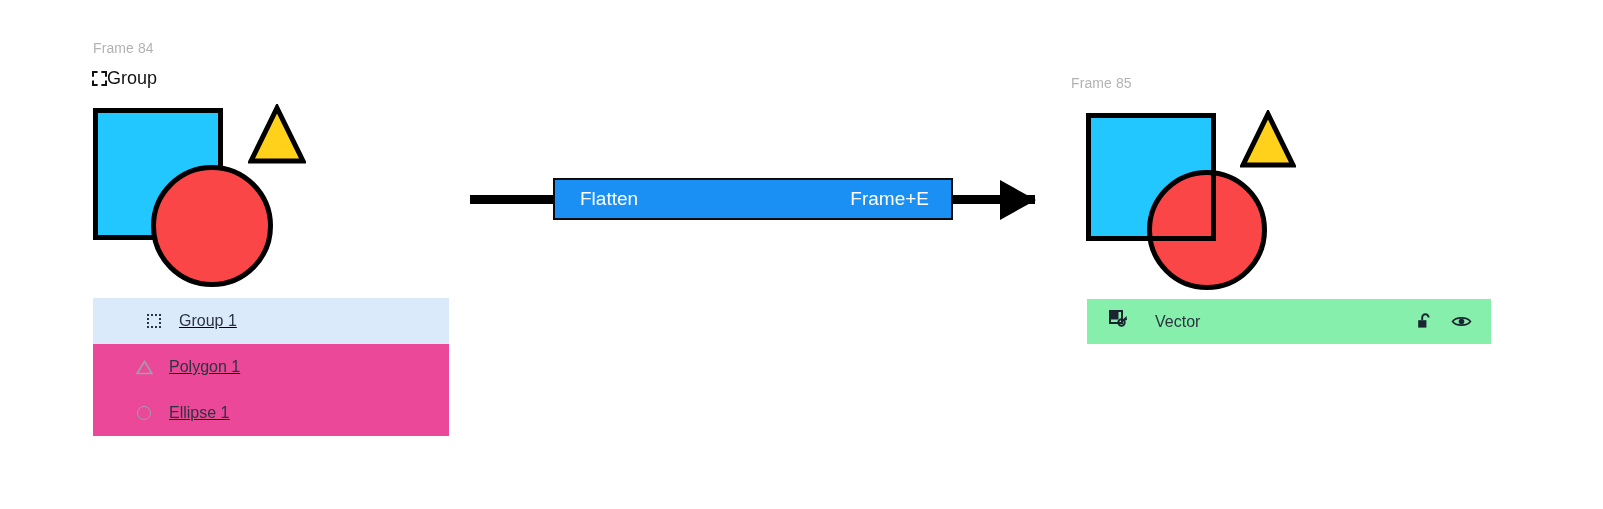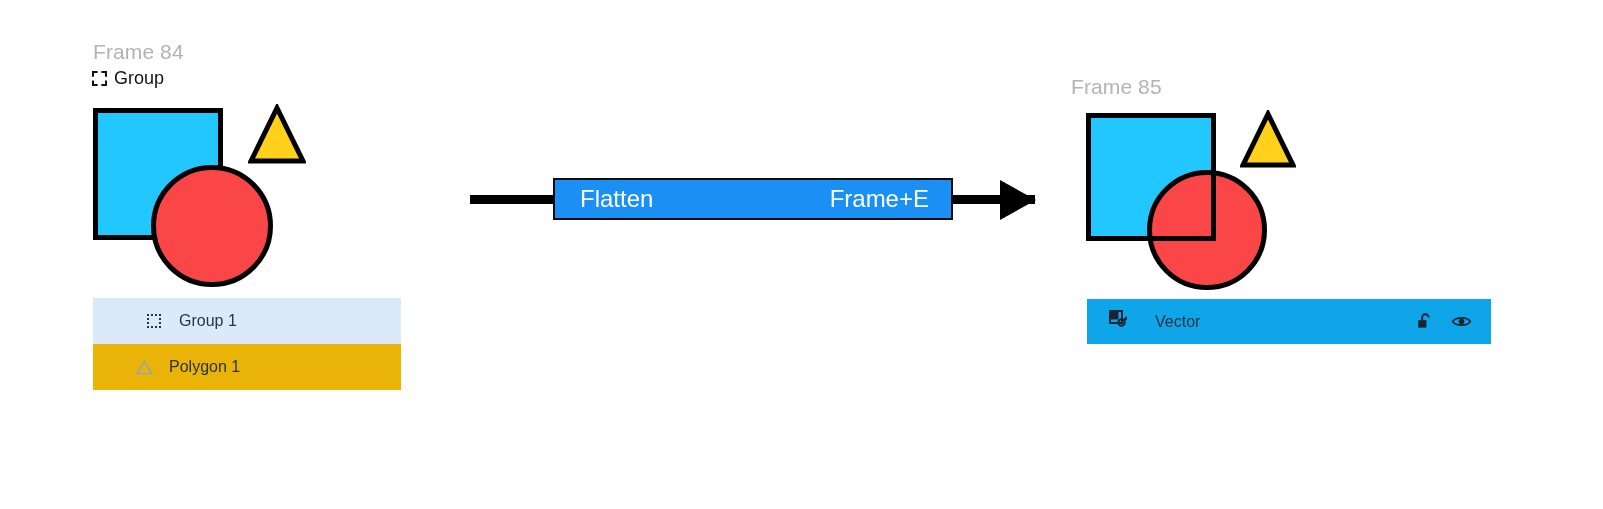--- a/index.html
+++ b/index.html
@@ -17,36 +17,36 @@
   }
 
   .canvas {
     position: absolute;
     inset: 0;
   }
 
   
   .frame-label {
     position: absolute;
-    font-size: 21px;
+    font-size: 14px;
     color: #b3b3b3;
     letter-spacing: 0.1px;
     white-space: nowrap;
   }
   #frame-84-label { left: 93px;   top: 40px; }
   #frame-85-label { left: 1071px; top: 75px; }
 
   
   .group-chip {
     position: absolute;
     left: 92px;
     top: 68px;
     display: flex;
     align-items: center;
-    gap: 7px;
+    gap: 0;
     white-space: nowrap;
   }
   .group-chip .dashed-square {
     width: 15px;
     height: 15px;
     border: 2px dashed #111111;
     box-sizing: border-box;
   }
   .group-chip .chip-text {
     font-size: 18px;
@@ -97,32 +97,33 @@
     box-sizing: border-box;
     border: 5px solid #000000;
     background: transparent;
   }
 
   
   #layer-list {
     position: absolute;
     left: 93px;
     top: 298px;
-    width: 308px;
+    width: 356px;
+    text-decoration: underline;
   }
   .layer-row {
     display: flex;
     align-items: center;
     height: 46px;
     font-size: 16px;
     color: #2b3440;
     box-sizing: border-box;
   }
   .layer-row.is-selected { background: #DBEAFB; }
-  .layer-row.is-child    { background: #eab308; padding-left: 40px; }
+  .layer-row.is-child    { background: #ec4899; padding-left: 40px; }
   .layer-row .lyr-icon {
     width: 22px;
     display: flex;
     align-items: center;
     justify-content: center;
     flex: 0 0 auto;
   }
   .layer-row .lyr-label { margin-left: 14px; white-space: nowrap; }
   .indent-0 { padding-left: 50px; }
   .indent-1 { padding-left: 84px; }
@@ -143,21 +144,21 @@
     box-sizing: border-box;
   }
 
   
   #vector-row {
     position: absolute;
     left: 1087px;
     top: 299px;
     width: 404px;
     height: 45px;
-    background: #0ea5e9;
+    background: #86efac;
     display: flex;
     align-items: center;
     box-sizing: border-box;
     padding: 0 19px 0 22px;
     font-size: 16px;
     color: #2b3440;
   }
   #vector-row .v-label { margin-left: 27px; white-space: nowrap; }
   #vector-row .v-spacer { flex: 1 1 auto; }
   #vector-row .v-act { margin-left: 16px; display: flex; align-items: center; }
@@ -174,21 +175,21 @@
     left: 553px; top: 178px;
     width: 400px; height: 42px;
     background: #1A90F5;
     border: 2px solid #0b0b0b;
     box-sizing: border-box;
     display: flex;
     align-items: center;
     justify-content: space-between;
     padding: 0 22px 0 25px;
     color: #ffffff;
-    font-size: 24px;
+    font-size: 19px;
   }
   #flow-arrow {
     position: absolute;
     left: 953px; top: 195px;
     width: 82px; height: 9px;
     background: #000000;
   }
   #flow-arrow-head {
     position: absolute;
     left: 1000px; top: 180px;
@@ -227,20 +228,26 @@
 
     <div class="layer-row is-child indent-1">
       <span class="lyr-icon">
         <svg width="17" height="15" viewBox="0 0 17 15">
           <polygon points="8.5,1.5 16,13.5 1,13.5" fill="none" stroke="#9aa3ad" stroke-width="1.5"></polygon>
         </svg>
       </span>
       <span class="lyr-label">Polygon 1</span>
     </div>
 
+    <div class="layer-row is-child indent-1">
+      <span class="lyr-icon">
+        <span class="g-circ"></span>
+      </span>
+      <span class="lyr-label">Ellipse 1</span>
+    </div>
 
 
   </div>
 
   <div id="flow-line-left"></div>
 
   <div id="flatten-item">
     <span>Flatten</span>
     <span>Frame+E</span>
   </div>

